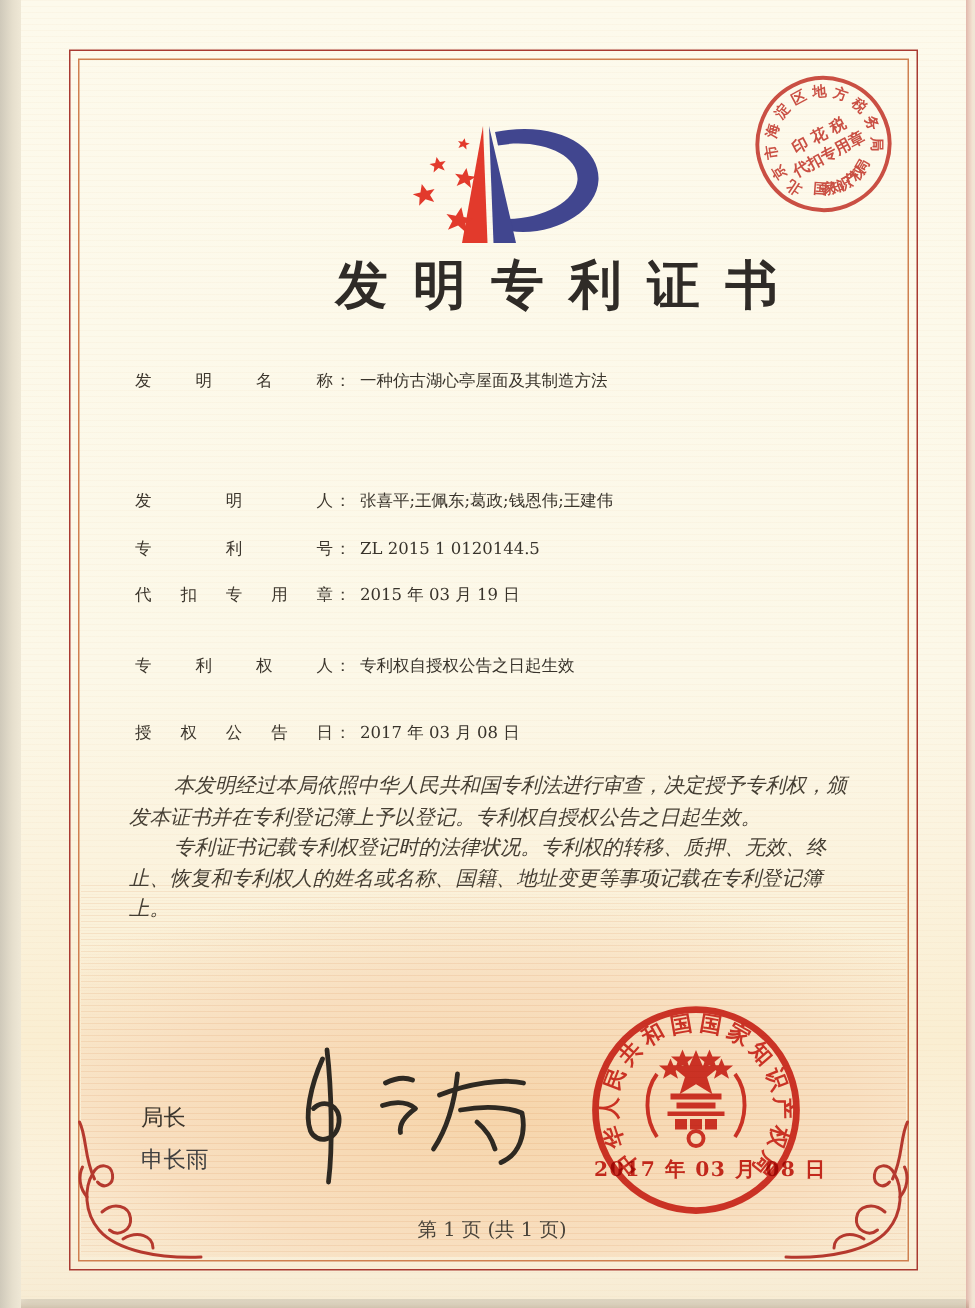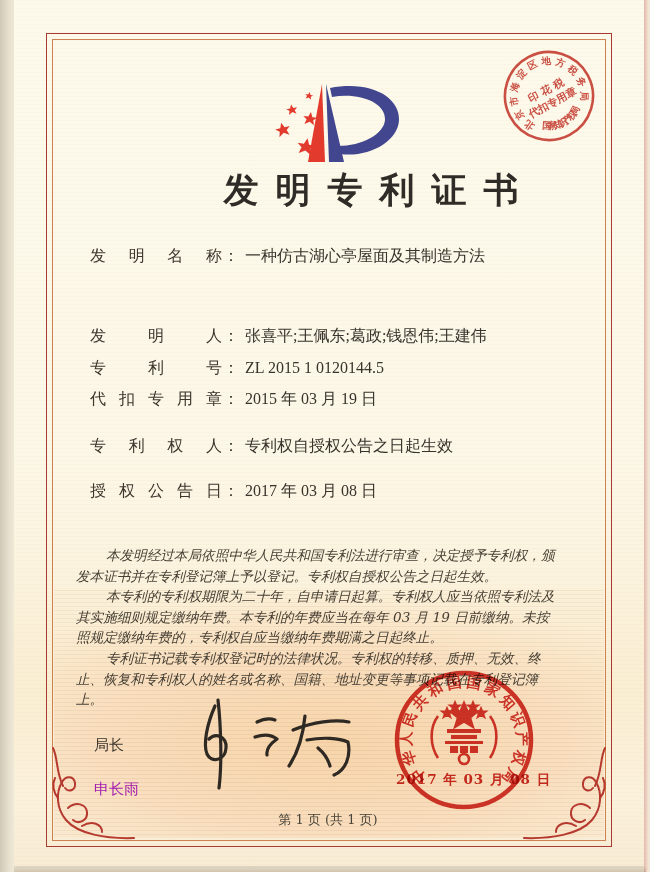--- a/index.html
+++ b/index.html
@@ -23,31 +23,31 @@
   .guilloche{position:absolute;left:54px;top:590px;width:550px;height:248px;
     background:
       repeating-linear-gradient(180deg, rgba(210,120,55,0.13) 0 1px, rgba(0,0,0,0) 1px 4px),
       radial-gradient(ellipse 90% 75% at 50% 62%, #f6d5ab 0%, #f8dfc0 48%, rgba(252,245,224,0) 82%);}
   .cert-no{position:absolute;left:76px;top:71px;font-size:15px;letter-spacing:2.5px;color:#453f36;}
   .logo{position:absolute;left:250px;top:80px;}
   .title{position:absolute;left:46px;top:167px;width:564px;text-align:center;
     font-size:35px;font-weight:bold;color:#2f2b27;letter-spacing:17px;text-indent:17px;padding-left:43px;}
   
   .fields{position:absolute;left:90px;top:246px;width:480px;}
-  .frow{position:absolute;left:0;font-size:16px;color:#3c362d;white-space:nowrap;font-family:Liberation Serif, serif;}
+  .frow{position:absolute;left:0;font-size:11px;color:#3c362d;white-space:nowrap;}
   .flabel{display:inline-block;width:132px;text-align:justify;text-align-last:justify;vertical-align:bottom;}
   .fcolon{display:inline-block;margin:0 6px 0 1px;}
   .fvalue{color:#38332b;}
   
-  .bodytext{position:absolute;left:76px;top:514px;width:480px;font-size:13.6px;line-height:20.6px;
+  .bodytext{position:absolute;left:86px;top:514px;width:480px;font-size:13.6px;line-height:20.6px;
     color:#43
-3d33;font-style:italic;color:#453e33;margin-top:31px;}
+3d33;font-style:italic;color:#453e33;}
   .bodytext p{margin:0;text-indent:2.2em;}
   .signer-title{position:absolute;left:94px;top:736px;font-size:15px;color:#3c362d;font-family:"DejaVu Sans","Liberation Sans",sans-serif;}
-  .signer-name{position:absolute;left:94px;top:780px;font-size:15px;color:#a21caf;font-family:"DejaVu Sans","Liberation Sans",sans-serif;}
+  .signer-name{position:absolute;left:94px;top:764px;font-size:15px;color:#404040;font-family:"DejaVu Sans","Liberation Sans",sans-serif;}
   .signature{position:absolute;left:185px;top:692px;}
   .seal{position:absolute;left:391px;top:667px;mix-blend-mode:multiply;opacity:.95;}
   .seal-date{position:absolute;left:396px;top:771px;width:140px;font-size:13.5px;font-weight:bold;
     color:#c92f26;letter-spacing:1px;white-space:nowrap;mix-blend-mode:multiply;}
   .tax-stamp{position:absolute;left:501px;top:48px;transform:rotate(-28deg);mix-blend-mode:multiply;opacity:.88;}
   .footer{position:absolute;left:46px;top:811px;width:564px;text-align:center;font-size:13px;color:#4a443a;}
   .flourish{position:absolute;}
 </style>
 </head>
 <body>
@@ -120,21 +120,20 @@
     <div class="frow" style="top:190px;">
       <span class="flabel">专利权人</span><span class="fcolon">：</span><span class="fvalue">专利权自授权公告之日起生效</span>
     </div>
     <div class="frow" style="top:235px;">
       <span class="flabel">授权公告日</span><span class="fcolon">：</span><span class="fvalue">2017 年 03 月 08 日</span>
     </div>
   </div>
 
   <div class="bodytext">
     <p>本发明经过本局依照中华人民共和国专利法进行审查，决定授予专利权，颁发本证书并在专利登记簿上予以登记。专利权自授权公告之日起生效。</p>
-    <p>本专利的专利权期限为二十年，自申请日起算。专利权人应当依照专利法及其实施细则规定缴纳年费。本专利的年费应当在每年 03 月 19 日前缴纳。未按照规定缴纳年费的，专利权自应当缴纳年费期满之日起终止。</p>
     <p>专利证书记载专利权登记时的法律状况。专利权的转移、质押、无效、终止、恢复和专利权人的姓名或名称、国籍、地址变更等事项记载在专利登记簿上。</p>
   </div>
 
   <div class="signer-title">局长</div>
   <div class="signer-name">申长雨</div>
 
   <svg class="signature" width="175" height="108" viewBox="0 0 175 108">
     <g stroke="#2e2922" stroke-width="3.2" fill="none" stroke-linecap="round" stroke-linejoin="round">
 
       <path d="M30,14 C22,32 18,52 22,62 C26,71 40,69 41,56 C42,45 31,40 24,47"></path>

